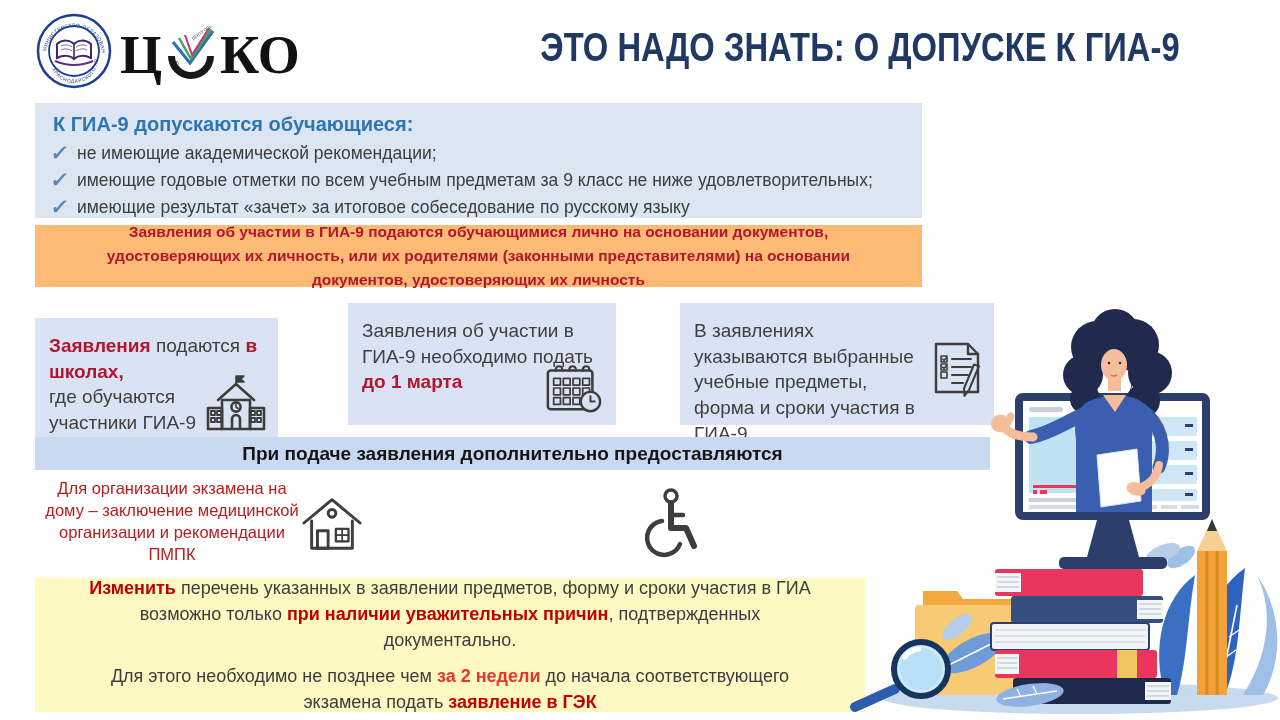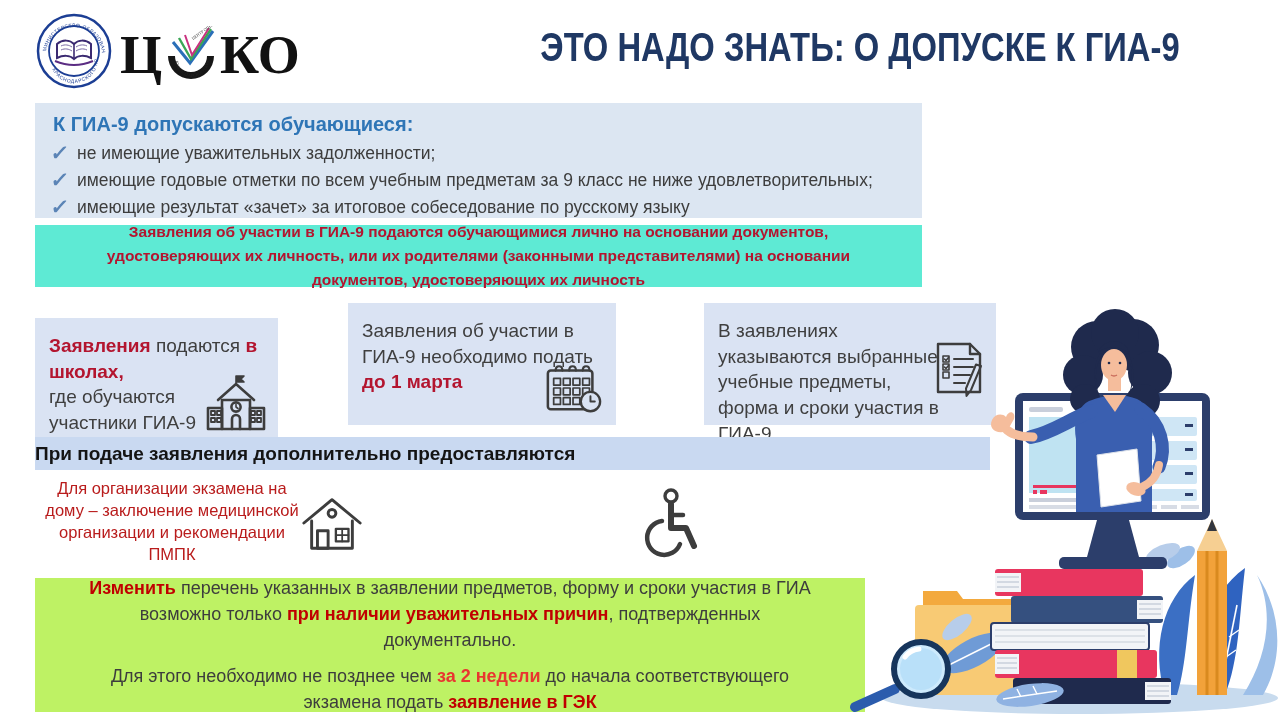--- a/index.html
+++ b/index.html
@@ -15,50 +15,50 @@
          color:#1f3864;font-weight:bold;font-size:39px;letter-spacing:0px;
          transform:scale(0.84,1.05);transform-origin:center top;white-space:nowrap;}
   
   .box-admission{position:absolute;left:35px;top:103px;width:887px;height:115px;
                  background:#dce6f2;padding:8px 16px;box-sizing:border-box;}
   .adm-heading{color:#2e75b6;font-size:20px;font-weight:600;margin:2px 0 4px 2px;}
   .adm-item{display:flex;align-items:flex-start;line-height:27px;font-size:17.5px;color:#3d3d3d;}
   .check{color:#5b84b6;font-size:21px;font-weight:bold;width:26px;flex:0 0 26px;
          transform:skewX(-8deg);line-height:26px;}
   
-  .box-pink{position:absolute;left:35px;top:225px;width:887px;height:62px;background:#5eead4;
+  .box-pink{position:absolute;left:35px;top:225px;width:887px;height:62px;background:#fdba74;
             display:flex;align-items:center;justify-content:center;box-sizing:border-box;padding:0 30px;}
   .box-pink p{margin:0;text-align:center;color:#b3152f;font-weight:bold;font-size:15.5px;line-height:1.55;}
   
   .card{position:absolute;top:303px;height:122px;background:#dae3f3;box-sizing:border-box;
         padding:15px 14px;font-size:19px;line-height:1.35;color:#3f3f3f;}
   .card.c1{left:35px;width:243px;margin-top:15px;}
   .card.c2{left:348px;width:268px;}
-  .card.c3{left:704px;width:292px;}
+  .card.c3{left:680px;width:314px;}
   .red-b{color:#b3152f;font-weight:bold;}
   .card .icon{position:absolute;}
   .c1 .icon{right:10px;bottom:8px;}
   .c2 .icon{right:12px;bottom:8px;}
   .c3 .icon{right:10px;top:36px;}
   .c3-text{width:228px;}
   .c1-rest{width:185px;}
   
   .banner{position:absolute;left:35px;top:437px;width:955px;height:33px;background:#c9d9f1;
-          display:flex;align-items:center;}
+          display:flex;align-items:center;justify-content:center;}
   .banner span{font-size:19px;font-weight:bold;color:#141414;}
   
   .doc-text{position:absolute;text-align:center;font-size:16.5px;line-height:1.33;color:#b91c1c;}
   .doc1{left:38px;top:478px;width:268px;}
   .doc2{left:398px;top:478px;width:212px;}
   .doc3{left:706px;top:482px;width:252px;}
   .doc-icon{position:absolute;}
   .house{left:300px;top:492px;}
   .wheel{left:636px;top:486px;}
   
-  .box-yellow{position:absolute;left:35px;top:578px;width:830px;height:134px;background:#bef264;
+  .box-yellow{position:absolute;left:35px;top:578px;width:830px;height:134px;background:#fef9c3;
               box-sizing:border-box;display:flex;flex-direction:column;align-items:center;justify-content:center;z-index:1;}
   .box-yellow p{margin:0;width:745px;text-align:center;font-size:18px;line-height:1.45;color:#3d3d3d;}
   .box-yellow p + p{margin-top:10px;}
   .dred-b{color:#c00000;font-weight:bold;}
   .bred-b{color:#e93530;font-weight:bold;}
   
   .illus{position:absolute;left:845px;top:305px;width:435px;height:415px;z-index:2;}
 </style>
 </head>
 <body>
@@ -97,21 +97,21 @@
     </svg>
     <span class="coko-letter">КО</span>
   </div>
 
   <div class="title">ЭТО НАДО ЗНАТЬ: О ДОПУСКЕ К ГИА-9</div>
 
   <div class="box-admission">
     <div class="adm-heading">К ГИА-9 допускаются обучающиеся:</div>
     <div class="adm-item">
       <span class="check">✓</span>
-      <span>не имеющие уважительных задолженности;</span>
+      <span>не имеющие академической рекомендации;</span>
     </div>
     <div class="adm-item">
       <span class="check">✓</span>
       <span>имеющие годовые отметки по всем учебным предметам за 9 класс не ниже удовлетворительных;</span>
     </div>
     <div class="adm-item">
       <span class="check">✓</span>
       <span>имеющие результат «зачет» за итоговое собеседование по русскому языку</span>
     </div>
   </div>

